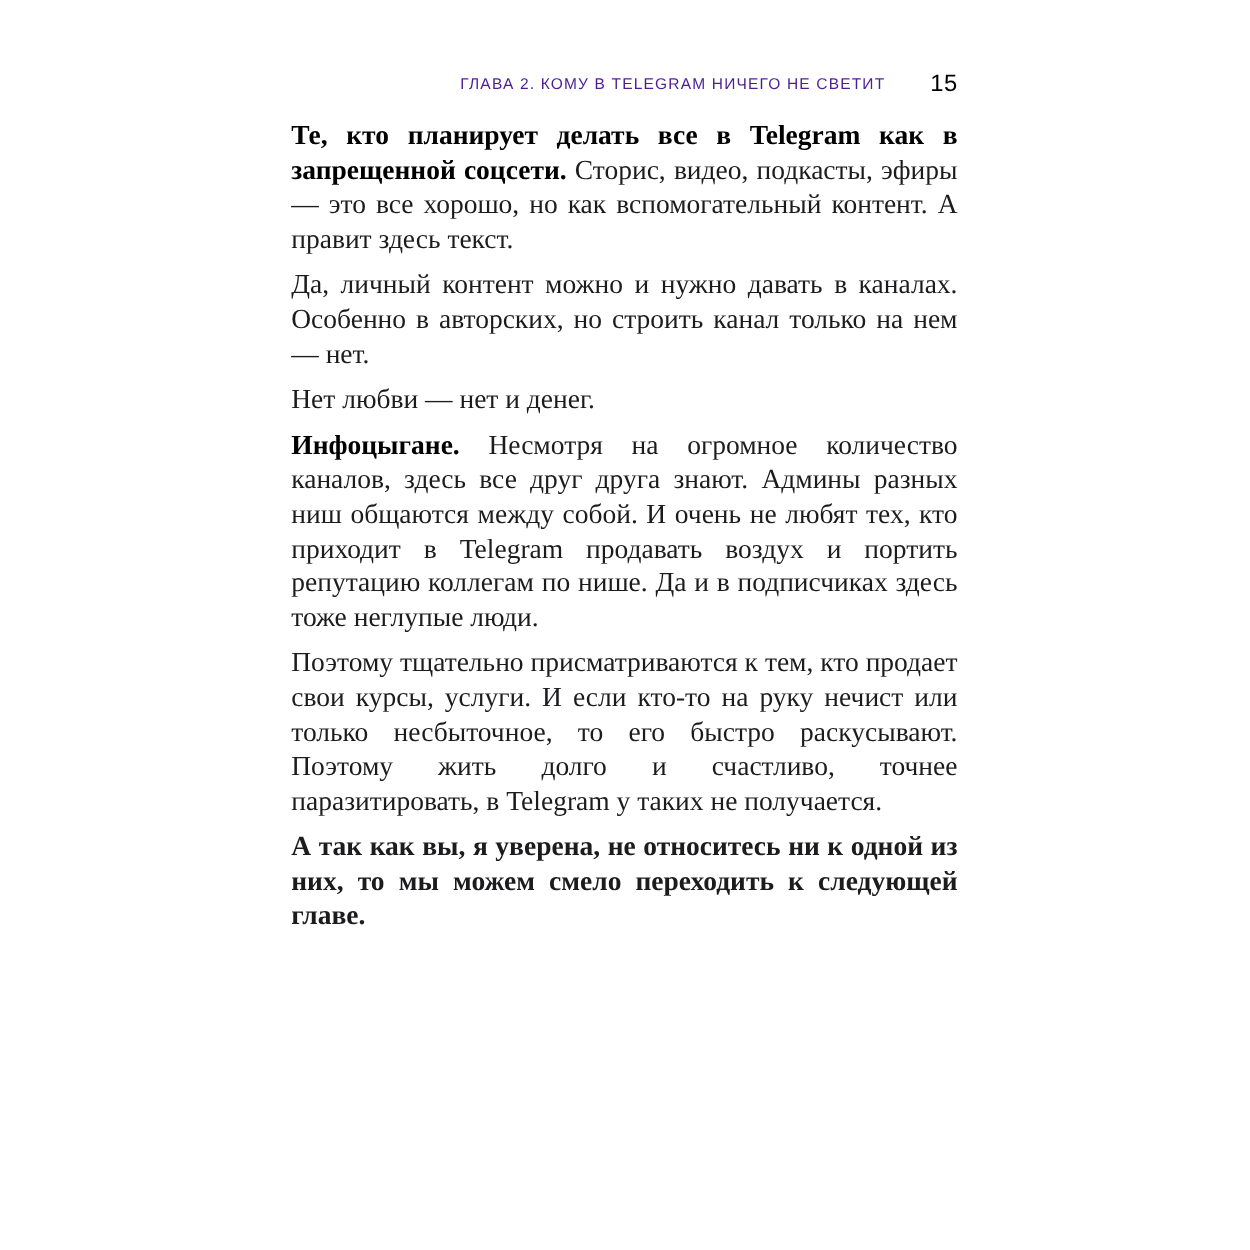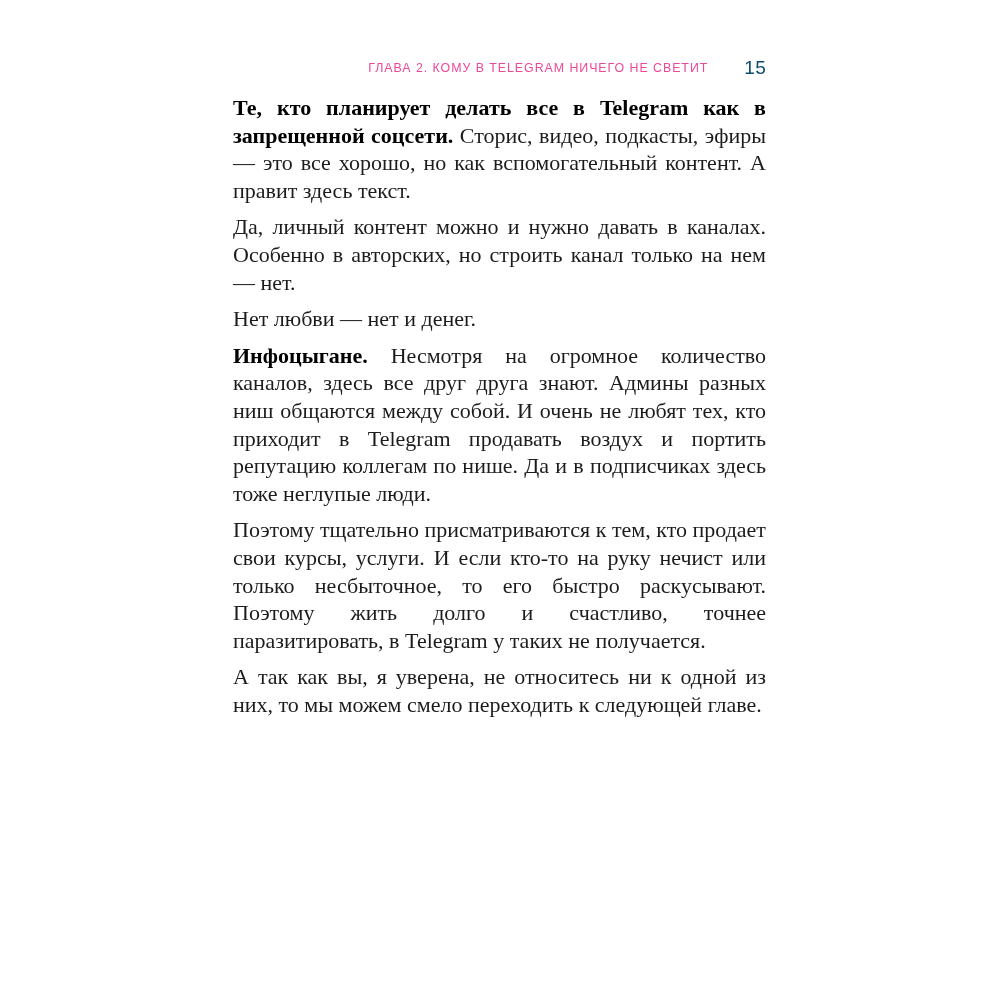--- a/index.html
+++ b/index.html
@@ -28,36 +28,36 @@
     align-items: baseline;
     justify-content: flex-end;
     gap: 0;
   }
 
   .running-head-title {
     font-family: "Liberation Sans", "DejaVu Sans", sans-serif;
     font-size: 12.4px;
     line-height: 1;
     letter-spacing: 0.95px;
-    color: #ec4899;
+    color: #4c1d95;
     text-transform: uppercase;
     white-space: nowrap;
     flex: 0 0 auto;
     text-align: center;
   }
 
   .running-head-spacer {
     flex: 0 0 36px;
   }
 
   .running-head-folio {
     font-family: "Liberation Sans", "DejaVu Sans", sans-serif;
     font-size: 19px;
     line-height: 1;
-    color: #0c4a6e;
+    color: #000000;
     letter-spacing: 0.3px;
     flex: 0 0 auto;
     position: relative;
     top: 1.5px;
   }
 
   
   .text-column {
     position: absolute;
     left: 233px;
@@ -71,20 +71,21 @@
     line-height: 27.6px;
     color: #1c1c1e;
     text-align: justify;
     text-justify: inter-word;
     hyphens: manual;
     -webkit-hyphens: manual;
   }
 
   .para:last-child {
     margin-bottom: 16px;
+    font-weight: bold;
   }
 
   .lead {
     font-weight: bold;
     color: #000000;
   }
 </style>
 </head>
 <body>
 

